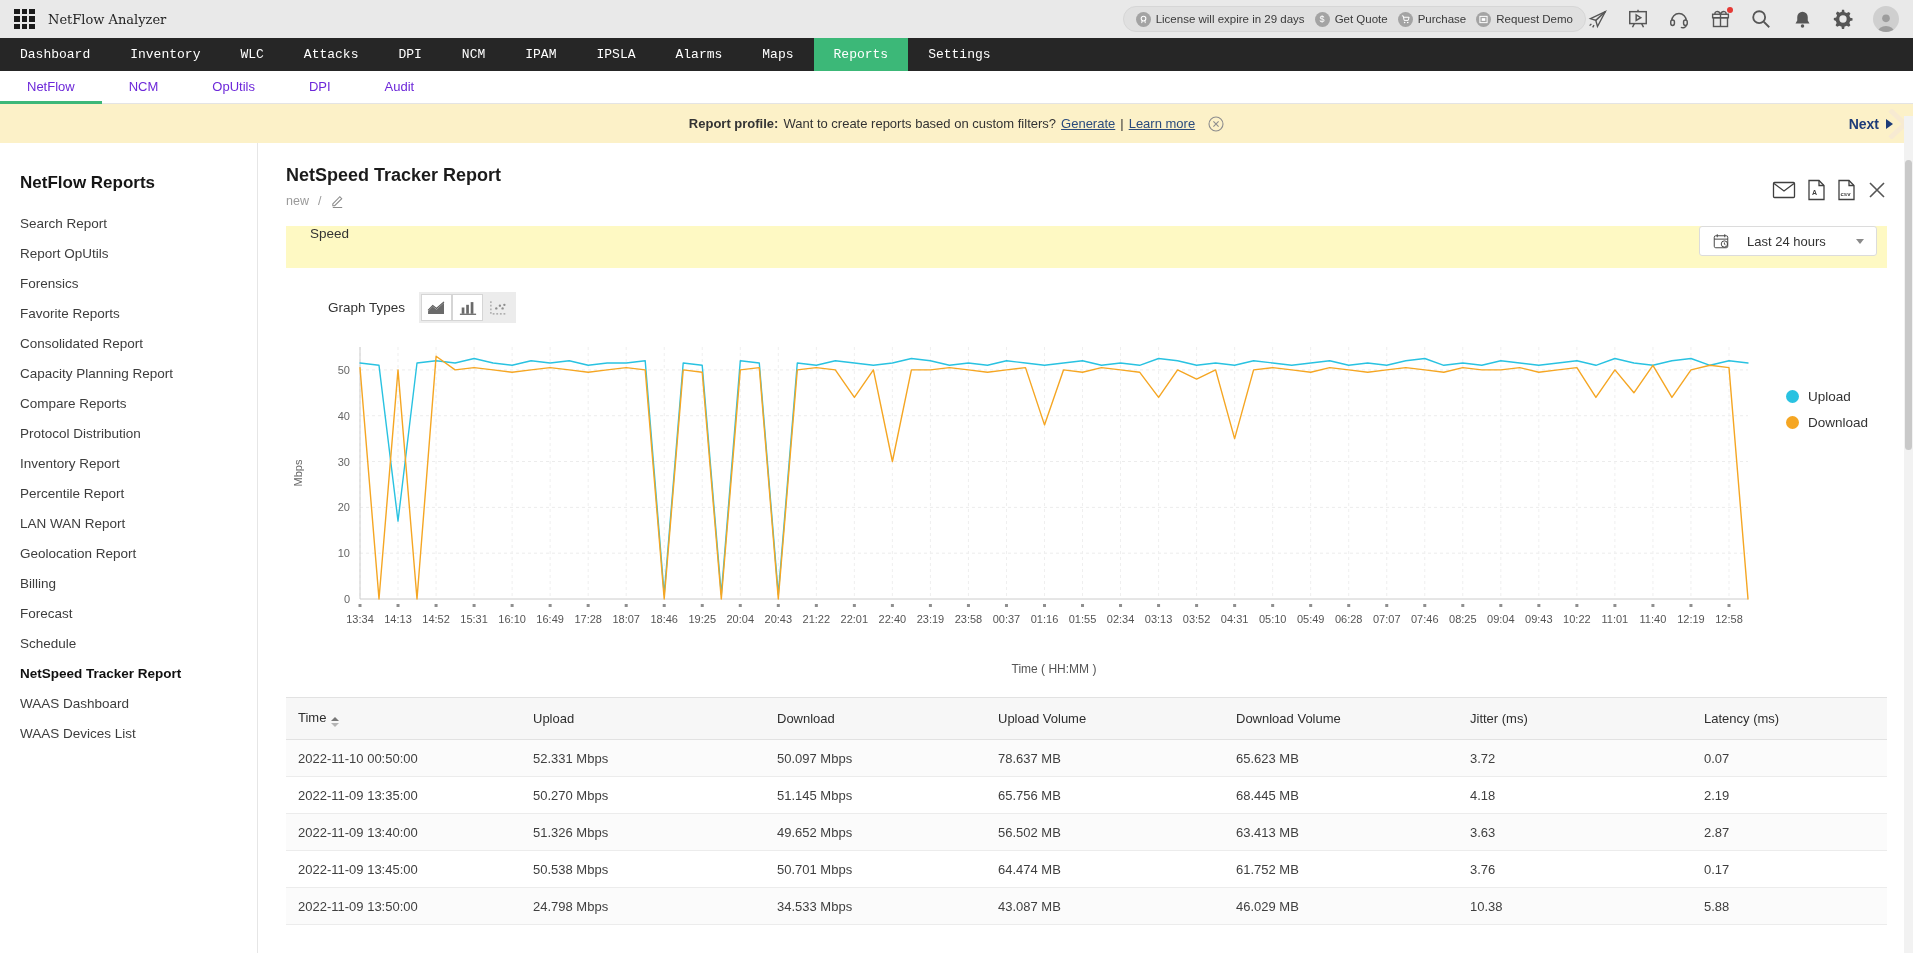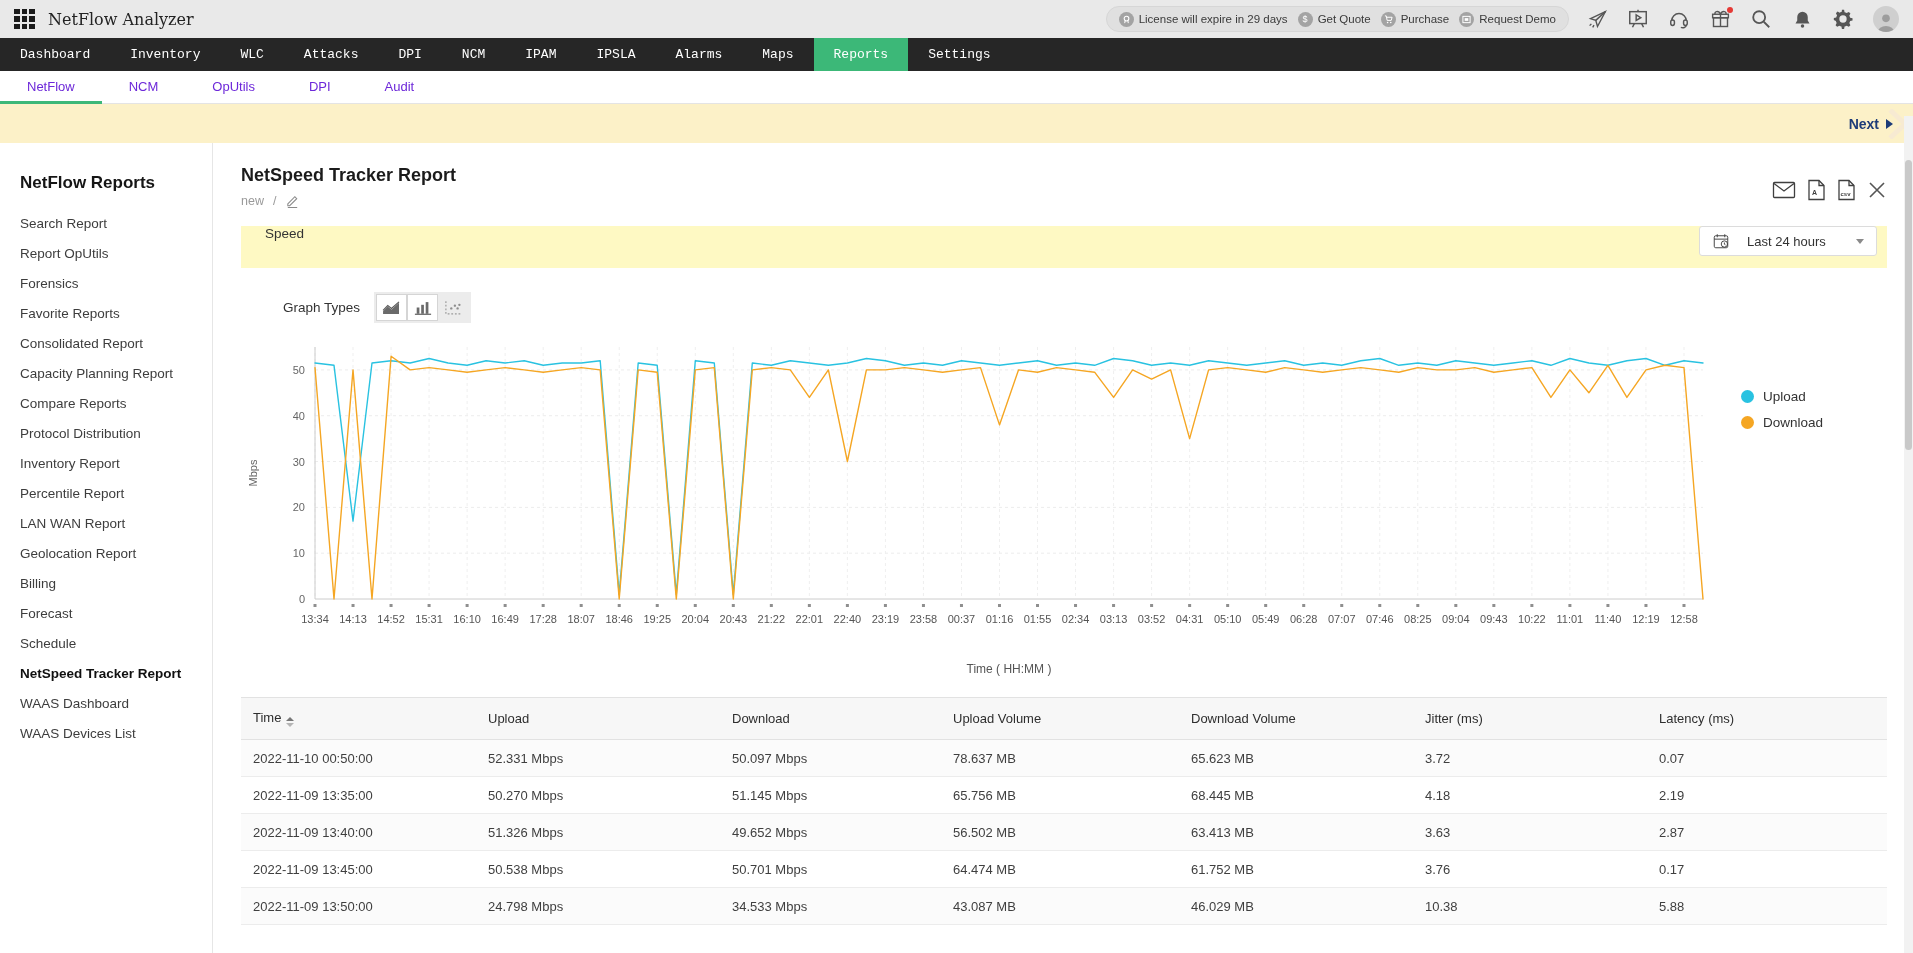--- a/index.html
+++ b/index.html
@@ -4,22 +4,22 @@
 <style>
   * { margin:0; padding:0; box-sizing:border-box; }
   html,body { width:1913px; height:953px; overflow:hidden; background:#fff;
     font-family:"Liberation Sans", sans-serif; color:#333; }
 
   
   .topbar { height:38px; background:#e9e9e9; display:flex; align-items:center; padding:0 14px; }
   .apps-icon { width:21px; height:21px; display:grid; grid-template-columns:repeat(3,1fr);
     grid-template-rows:repeat(3,1fr); gap:2px; cursor:pointer; }
   .apps-icon span { background:#1b1b1b; }
-  .brand { font-family:"DejaVu Serif", serif; font-size:16px; color:#232323; margin-left:13px; }
-  .topbar-right { margin-left:auto; display:flex; align-items:center; gap:17px; }
+  .brand { font-family:"DejaVu Serif", serif; font-size:13px; color:#232323; margin-left:13px; }
+  .topbar-right { margin-left:auto; display:flex; align-items:center; }
   .license-pill { background:#e0e0e0; border:1px solid #d6d6d6; border-radius:15px; height:26px;
     display:flex; align-items:center; gap:10px; padding:0 12px; font-size:11.5px; color:#3a3a3a; }
   .pill-item { display:flex; align-items:center; gap:5px; cursor:pointer; white-space:nowrap; }
   .pill-circ { width:15px; height:15px; border-radius:50%; background:#a3a3a3; color:#fff;
     font-size:9px; display:flex; align-items:center; justify-content:center; }
   .top-icons { display:flex; align-items:center; gap:19px; }
   .tico { width:22px; height:22px; display:flex; align-items:center; justify-content:center;
     cursor:pointer; position:relative; }
   .tico svg { stroke:#565656; fill:none; stroke-width:1.6; }
   .tico .dotbadge { position:absolute; top:-1px; right:-2px; width:6px; height:6px;
@@ -45,21 +45,21 @@
   .banner a { color:#2a4b7c; text-decoration:underline; cursor:pointer; }
   .banner-close { margin-left:8px; cursor:pointer; display:flex; }
   .banner-next { position:absolute; right:20px; display:flex; align-items:center; gap:7px;
     color:#1d3c78; font-weight:bold; font-size:14px; cursor:pointer; }
   .next-arrow { width:0; height:0; border-left:7px solid #1d3c78; border-top:5px solid transparent;
     border-bottom:5px solid transparent; }
   .banner-chev { position:absolute; right:4px; top:5px; }
 
   
   .content { display:flex; height:810px; }
-  .sidebar { width:213px; border-right:1px solid #e6e6e6; padding:30px 0 16px 20px; flex:none; }
+  .sidebar { width:258px; border-right:1px solid #e6e6e6; padding:30px 0 16px 20px; flex:none; }
   .sidebar-title { font-size:17px; font-weight:bold; color:#161616; margin-bottom:16px; }
   .sidebar-item { font-size:13.5px; color:#3d3d3d; padding:7px 0 8px 0; cursor:pointer; }
   .sidebar-item.active { font-weight:bold; color:#101010; }
 
   .main { flex:1; padding:22px 26px 0 28px; overflow:hidden; }
   .report-header { display:flex; align-items:flex-start; }
   .report-title { font-size:18px; font-weight:bold; color:#1b1b1b; }
   .report-sub { margin-top:7px; font-size:12.5px; color:#9a9a9a; display:flex; align-items:center; gap:9px; }
   .report-actions { margin-left:auto; display:flex; align-items:center; gap:11px; margin-top:14px; }
   .act-ico { cursor:pointer; display:flex; }
@@ -236,20 +236,33 @@
 <div class="subnav">
 
 <div class="subnav-item active">NetFlow</div>
     <div class="subnav-item">NCM</div>
     <div class="subnav-item">OpUtils</div>
     <div class="subnav-item">DPI</div>
     <div class="subnav-item">Audit</div>
   </div>
 
 <div class="banner">
+  <div class="banner-center">
+    <b>Report profile:</b>
+    <span>Want to create reports based on custom filters?</span>
+    <a>Generate</a>
+    <span>|</span>
+    <a>Learn more</a>
+    <span class="banner-close">
+      <svg width="16" height="16" viewBox="0 0 16 16">
+          <circle cx="8" cy="8" r="7" fill="none" stroke="#8d8d8d" stroke-width="1.1"></circle>
+          <path d="M5.4 5.4 L10.6 10.6 M10.6 5.4 L5.4 10.6" stroke="#8d8d8d" stroke-width="1.1"></path>
+        </svg>
+    </span>
+  </div>
   <div class="banner-next">
     <span>Next</span>
     <span class="next-arrow"></span>
   </div>
   <svg class="banner-chev" width="22" height="30" viewBox="0 0 22 30">
       <path d="M3 1 L18 15 L3 29" fill="none" stroke="#f7ead2" stroke-width="5"></path>
     </svg>
 </div>
 
 <div class="content">

